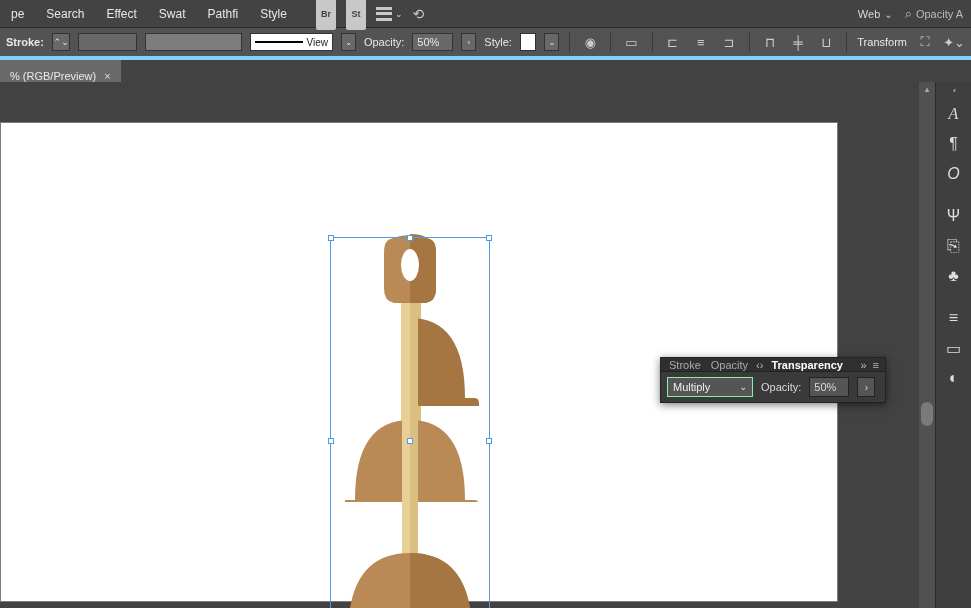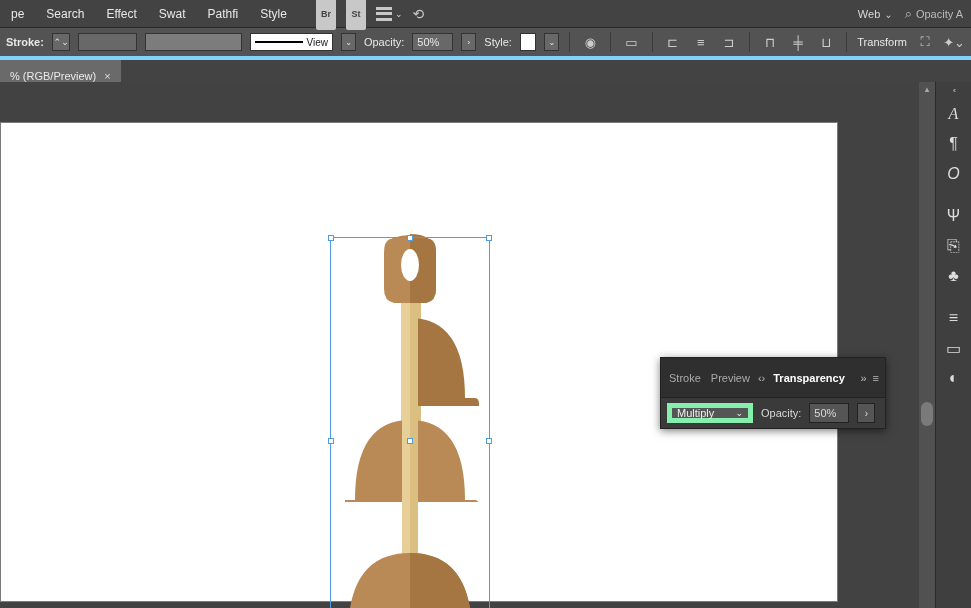--- a/index.html
+++ b/index.html
@@ -71,27 +71,27 @@
 .fr-tab-row { height: 22px; background:#3a3a3a; border-bottom:1px solid #2a2a2a; display:flex; align-items:center; padding-left:6px; color:#ccc;}
 .fr-section { padding: 5px 4px; border-bottom: 1px solid #2a2a2a;}
 .fr-section .title { color:#ddd; margin-bottom:5px;}
 .fr-section .mini-icon { width:20px; height:18px; background:#6a6a6a; margin:2px 0; }
 .layers-row { display:flex; align-items:center; height:24px; background:#3f6fa5; padding-left:4px; gap:4px;}
 .eye { width:14px; height:12px; border:1px solid #ddd; border-radius:50% / 60%; position:relative;}
 .eye::after { content:""; position:absolute; width:4px; height:4px; background:#ddd; border-radius:50%; top:3px; left:4px;}
 
 
 .float-panel { position:absolute; left:660px; top:275px; width:226px; background:#3a3a3a; border:1px solid #222; box-shadow:0 2px 8px rgba(0,0,0,0.5); font-size:11px; }
-.float-panel .tabs { height:40px; background:#2f2f2f; display:flex; align-items:center; padding:0 6px; gap:6px; border-bottom:1px solid #222;}
+.float-panel .tabs { height:14px; background:#2f2f2f; display:flex; align-items:center; padding:0 6px; gap:6px; border-bottom:1px solid #222;}
 .float-panel .tab { color:#aaa; padding:0 2px; }
 .float-panel .tab.active { color:#fff; font-weight:bold; }
 .float-panel .tabs .sp { flex:1; }
 .float-panel .tabs .ic { color:#bbb; font-size:11px; }
 .float-panel .body { height:30px; display:flex; align-items:center; padding:0 6px; gap:8px;}
-.float-panel .select { flex:0 0 86px; height:20px; background:#555; border:5px solid #86efac; display:flex; align-items:center; justify-content:space-between; padding:0 5px; color:#eee;text-align:right;}
+.float-panel .select { flex:0 0 86px; height:20px; background:#555; border:1px solid #86efac; display:flex; align-items:center; justify-content:space-between; padding:0 5px; color:#eee;text-align:right;}
 .float-panel .select .arr { font-size:9px; }
 .float-panel .opin { width:40px; height:20px; background:#555; border:1px solid #222; display:flex; align-items:center; padding:0 4px;}
 .float-panel .go { width:18px; height:20px; background:#555; border:1px solid #222; display:flex; align-items:center; justify-content:center; font-size:10px;}
 </style>
 </head>
 <body>
 
 <div class="menubar">
   <div class="menu-item">pe</div>
   <div class="menu-item">Search</div>
@@ -214,21 +214,21 @@
     </div>
 
     <div class="scrollbar-v">
       <div class="arrow-up">▴</div>
       <div class="thumb"></div>
     </div>
 
     <div class="float-panel">
       <div class="tabs">
         <span class="tab">Stroke</span>
-        <span class="tab">Preview</span>
+        <span class="tab">Opacity</span>
         <span class="ic">‹›</span>
         <span class="tab active">Transparency</span>
         <span class="sp"></span>
         <span class="ic">»</span>
         <span class="ic">≡</span>
       </div>
       <div class="body">
         <div class="select">
           <span>Multiply</span>
           <span class="arr">⌄</span>

